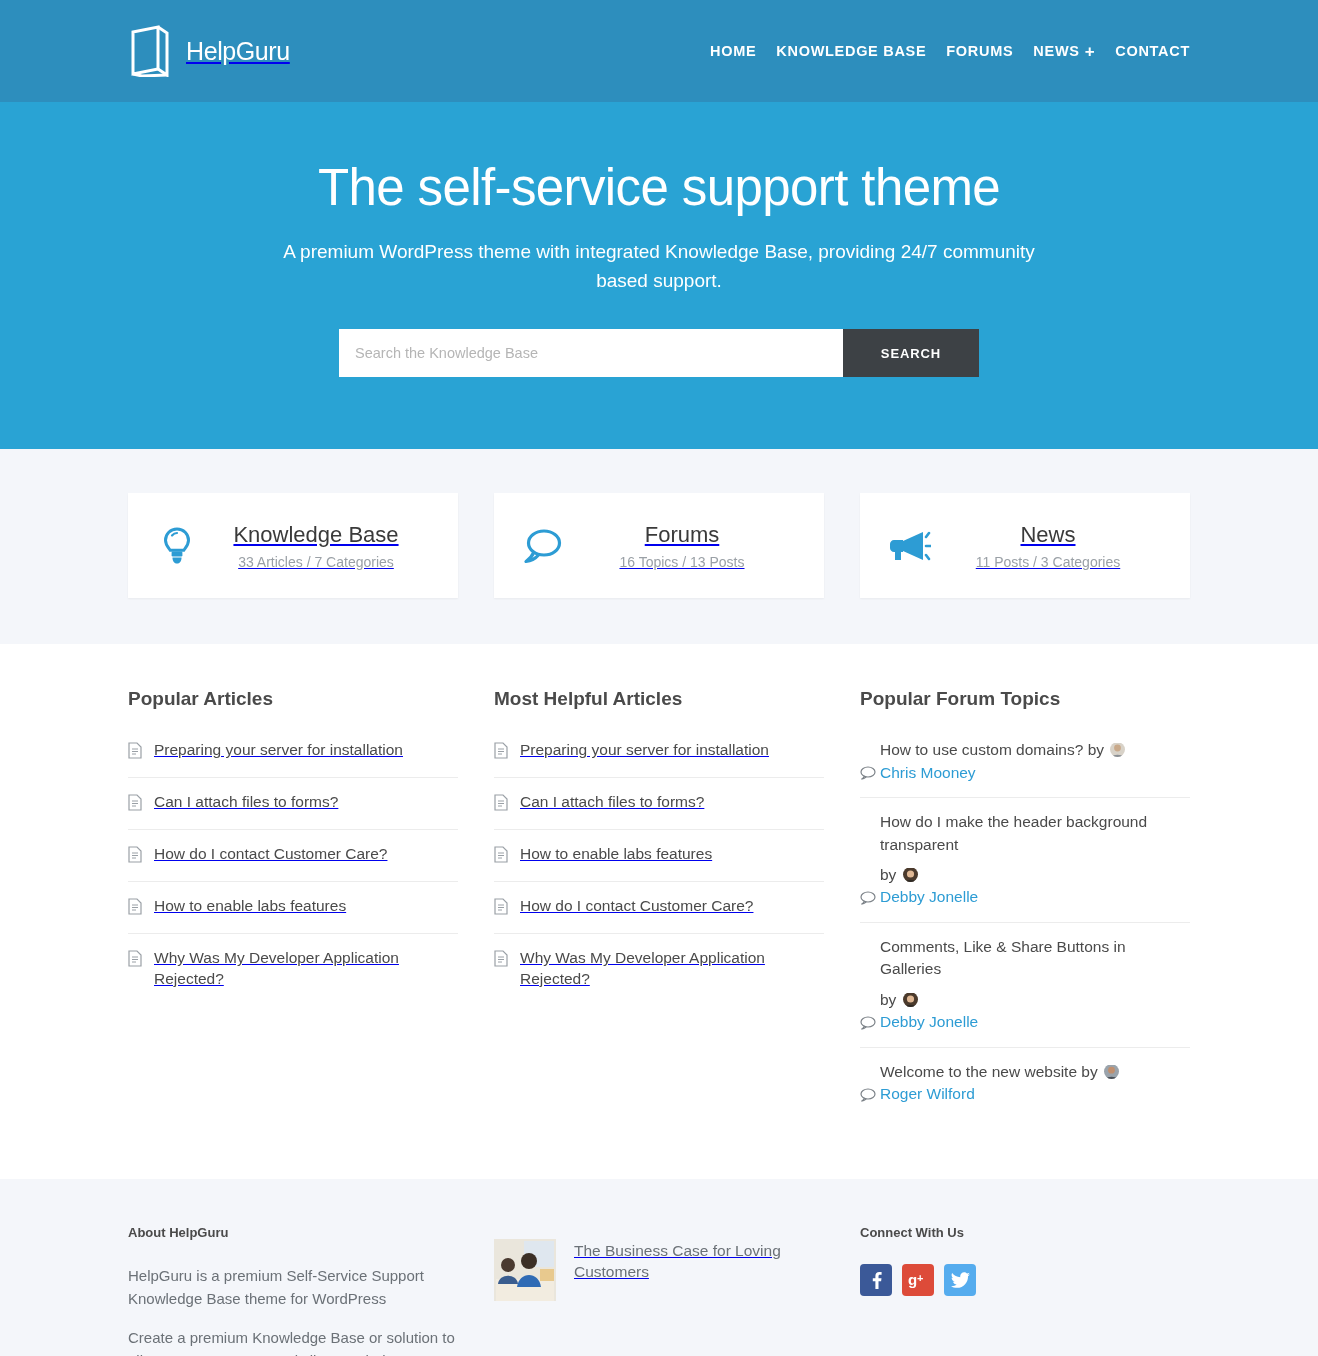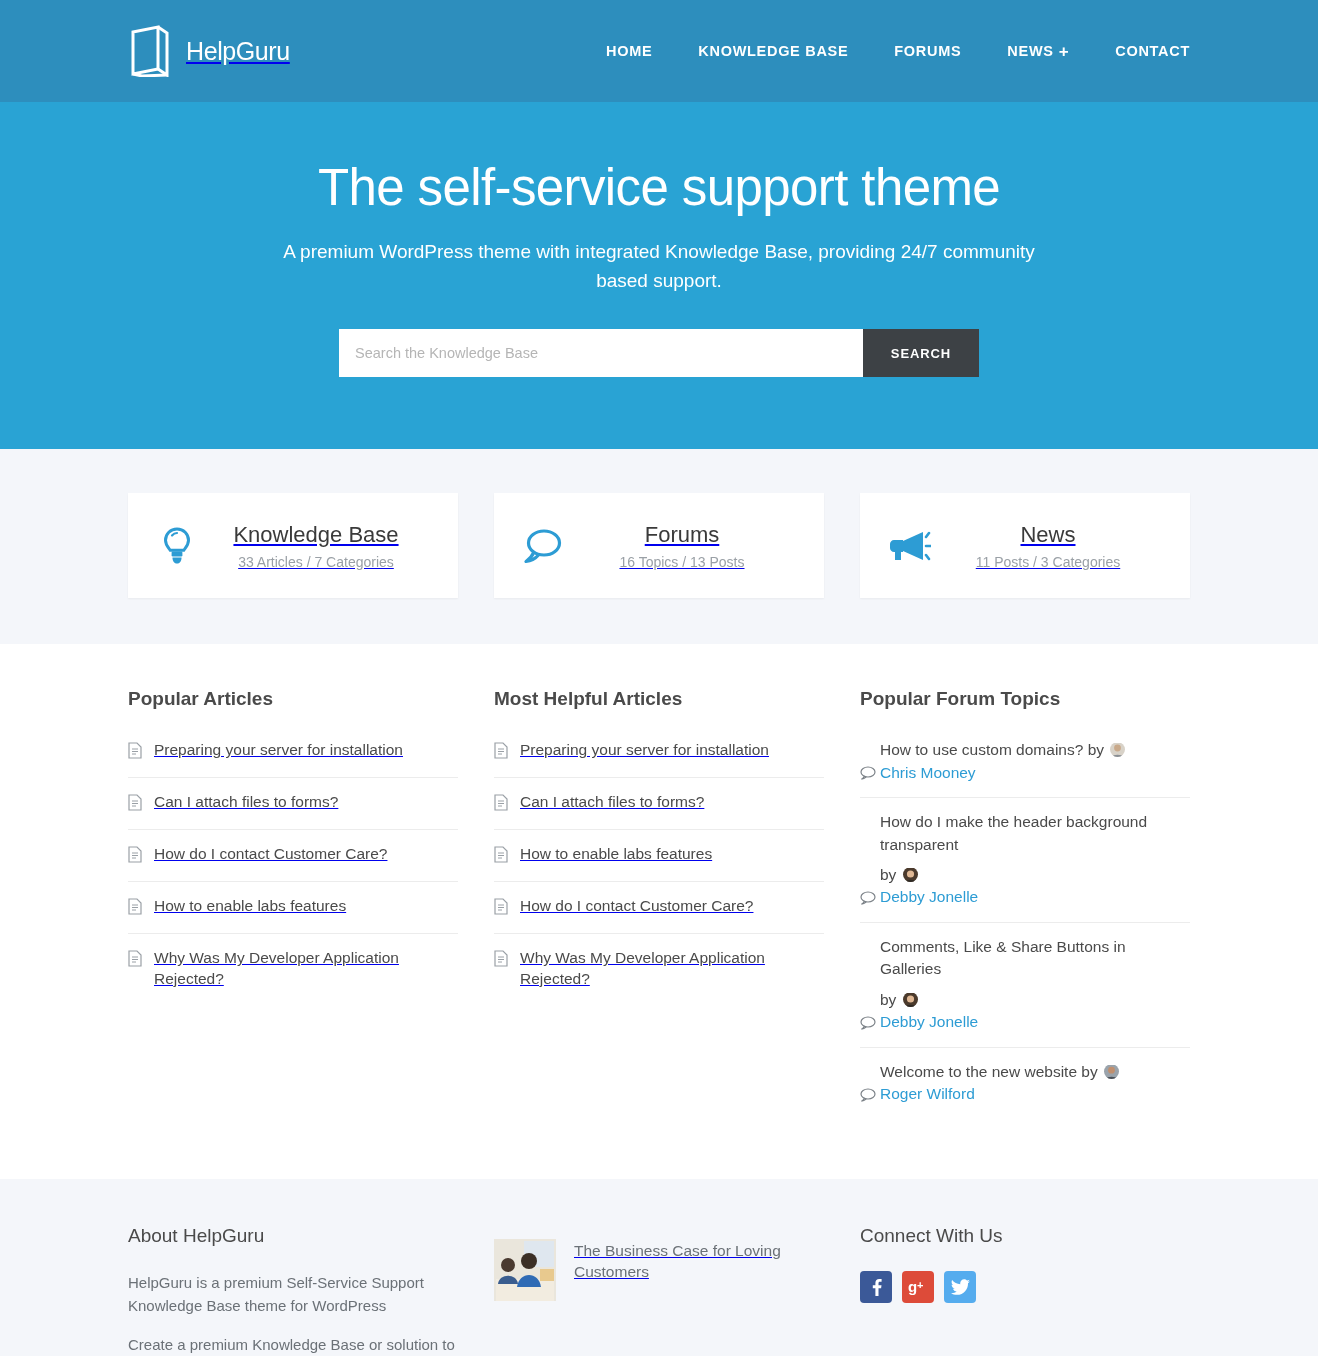--- a/index.html
+++ b/index.html
@@ -21,21 +21,21 @@
   }
   .header-inner {
     width: 1062px; margin: 0 auto;
     display: flex; align-items: center; justify-content: space-between;
   }
   .brand { display: flex; align-items: center; gap: 14px; }
   .brand-icon { width: 44px; height: 52px; display: block; }
   .brand-name {
     color: #fff; font-size: 25px; font-weight: 400; letter-spacing: -0.4px;
   }
-  .main-nav { display: flex; align-items: center; gap: 46px; }
+  .main-nav { display: flex; align-items: center; gap: 20px; }
   .nav-link {
     color: #ffffff; font-size: 14.5px; font-weight: 700;
     letter-spacing: 0.7px; text-decoration: none; white-space: nowrap;
     display: flex; align-items: center; gap: 5px;
   }
   .nav-plus { font-size: 17px; font-weight: 700; line-height: 1; }
 
   
   .hero {
     background: #29a3d4;
@@ -52,21 +52,21 @@
   }
   .search-form {
     display: flex; width: 640px; margin: 0 auto; height: 48px;
   }
   .search-input {
     flex: 1; border: none; outline: none; background: #fff;
     padding: 0 16px; font-size: 14.5px; font-family: inherit; color: #555;
   }
   .search-input::placeholder { color: #b5b5b5; }
   .search-btn {
-    width: 116px; border: none; background: #3d4145; color: #fff;
+    width: 136px; border: none; background: #3d4145; color: #fff;
     font-size: 13px; font-weight: 700; letter-spacing: 0.9px;
     font-family: inherit; cursor: pointer;
   }
 
   
   .cards-section { background: #f4f6fa; padding: 44px 0 46px; }
   .cards-row { display: flex; gap: 36px; }
   .card {
     flex: 1; background: #ffffff; height: 105px;
     display: flex; align-items: center; padding: 0 26px;
@@ -107,21 +107,21 @@
     vertical-align: -2px; margin: 0 2px; overflow: hidden;
   }
   .author-link { color: #2d9cd4; text-decoration: none; }
   .forum-break { display: block; }
 
   
   .footer { background: #f4f6fa; padding: 46px 0 90px; }
   .footer-row { display: flex; gap: 36px; }
   .footer-col { flex: 1; }
   .footer-heading {
-    font-size: 19px; font-weight: 400; color: #4a4a4a; margin-bottom: 24px;
+    font-size: 13px; font-weight: 700; color: #4a4a4a; margin-bottom: 24px;
   }
   .footer-p {
     font-size: 15px; color: #6b7177; line-height: 1.55; margin-bottom: 16px;
   }
   .news-item {
     display: flex; gap: 18px; padding: 14px 0 16px;
     border-bottom: 1px solid #e4e7ec; align-items: flex-start;
   }
   .news-item:last-child { border-bottom: none; }
   .news-thumb {

